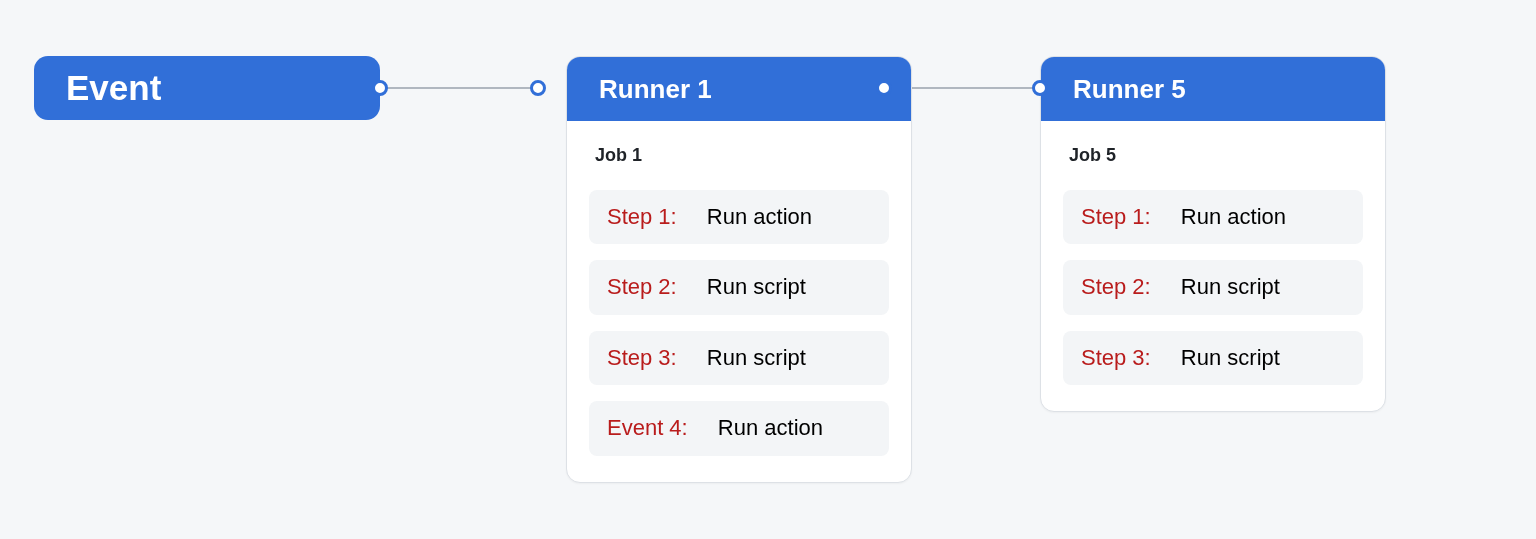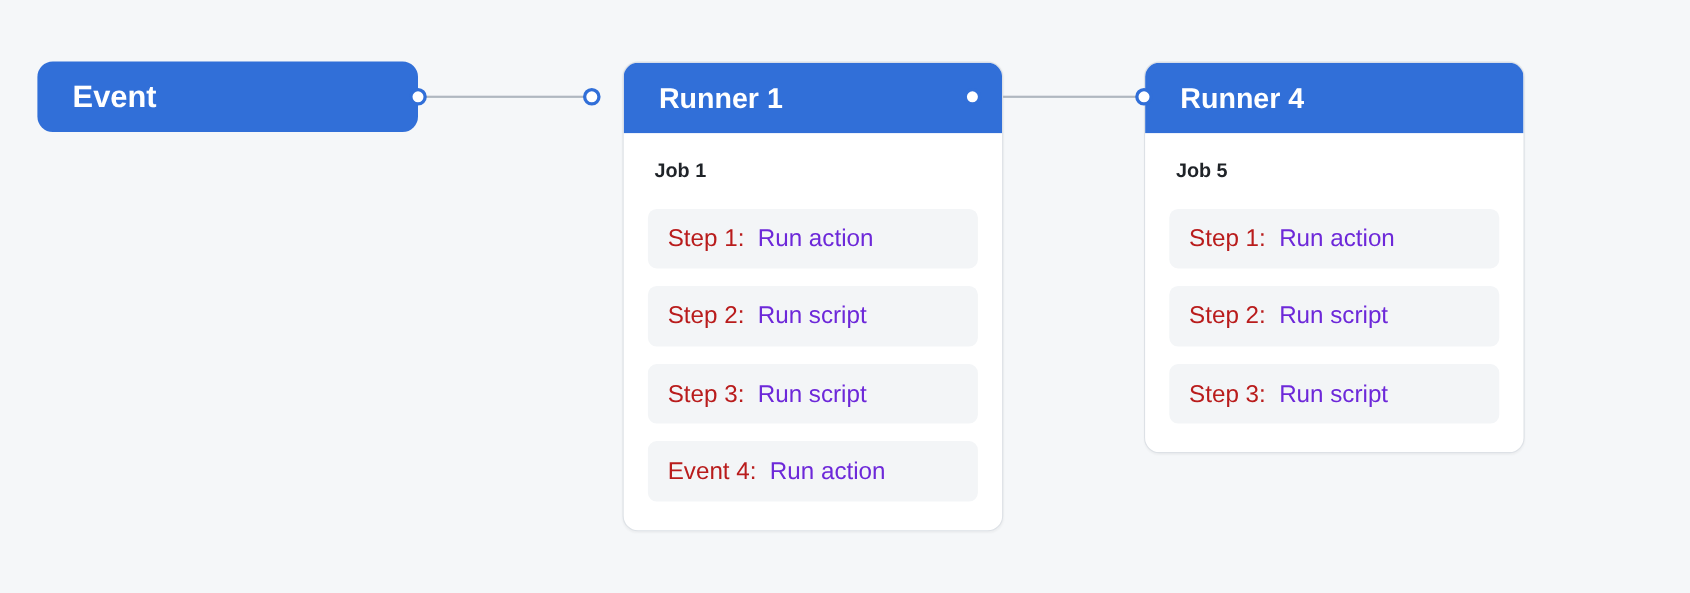--- a/index.html
+++ b/index.html
@@ -23,21 +23,21 @@
     width: 346px;
     height: 64px;
     background: #316fd8;
     border-radius: 14px;
     display: flex;
     align-items: center;
     padding-left: 32px;
   }
   .event-label {
     color: #fff;
-    font-size: 28px;
+    font-size: 35px;
     font-weight: 600;
   }
   
   .runner-card {
     position: absolute;
     width: 346px;
     background: #fff;
     border: 1px solid #dde1e6;
     border-radius: 14px;
     overflow: hidden;
@@ -70,22 +70,22 @@
     margin-bottom: 16px;
     font-size: 22px;
     line-height: 1.2;
   }
   .step-row:last-child { margin-bottom: 0; }
   .step-label {
     font-weight: 400;
     color: #b91c1c;
   }
   .step-desc {
-    color: #6d28d9;
-    margin-left: 6px;
+    color: #000000;
+    margin-left: 24px;
   }
   
   #runner1 { left: 566px; top: 56px; }
   #runner2 { left: 1040px; top: 56px; }
 
   
   .connector {
     position: absolute;
     top: 87px; 
     height: 2px;
@@ -143,21 +143,21 @@
       </div>
       <div class="step-row">
         <span class="step-label">Event 4:</span>
         <span class="step-desc">Run action</span>
       </div>
     </div>
   </div>
 
   <div id="runner2" class="runner-card">
     <div class="runner-header">
-      <span>Runner 4</span>
+      <span>Runner 5</span>
     </div>
     <div class="runner-body">
       <div class="job-title">Job 5</div>
       <div class="step-row">
         <span class="step-label">Step 1:</span>
         <span class="step-desc">Run action</span>
       </div>
       <div class="step-row">
         <span class="step-label">Step 2:</span>
         <span class="step-desc">Run script</span>

